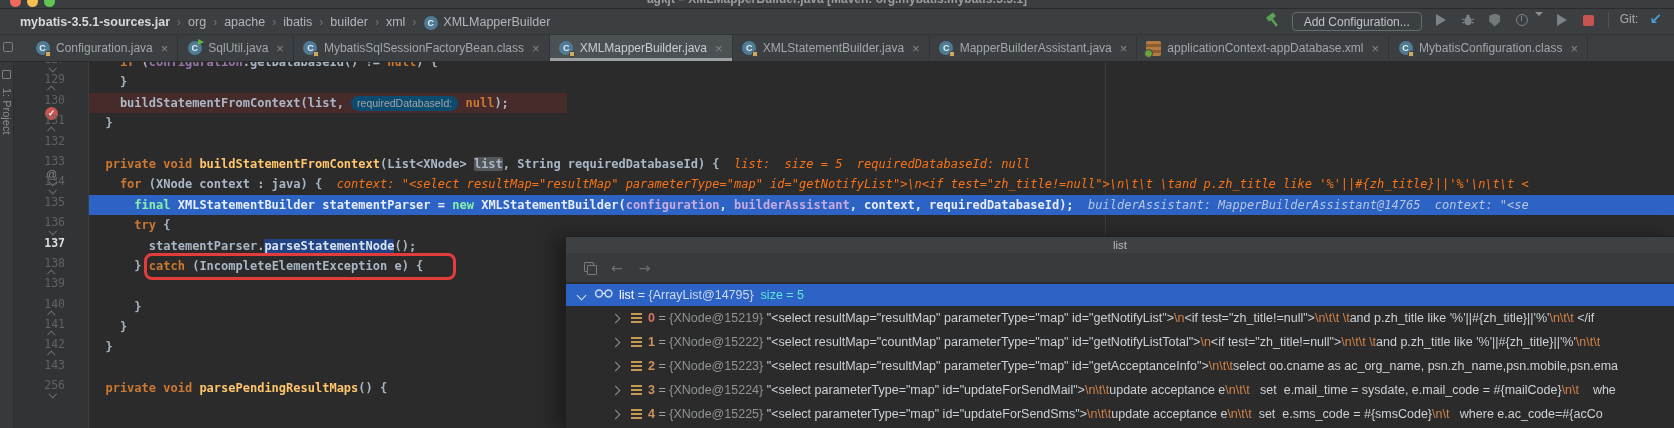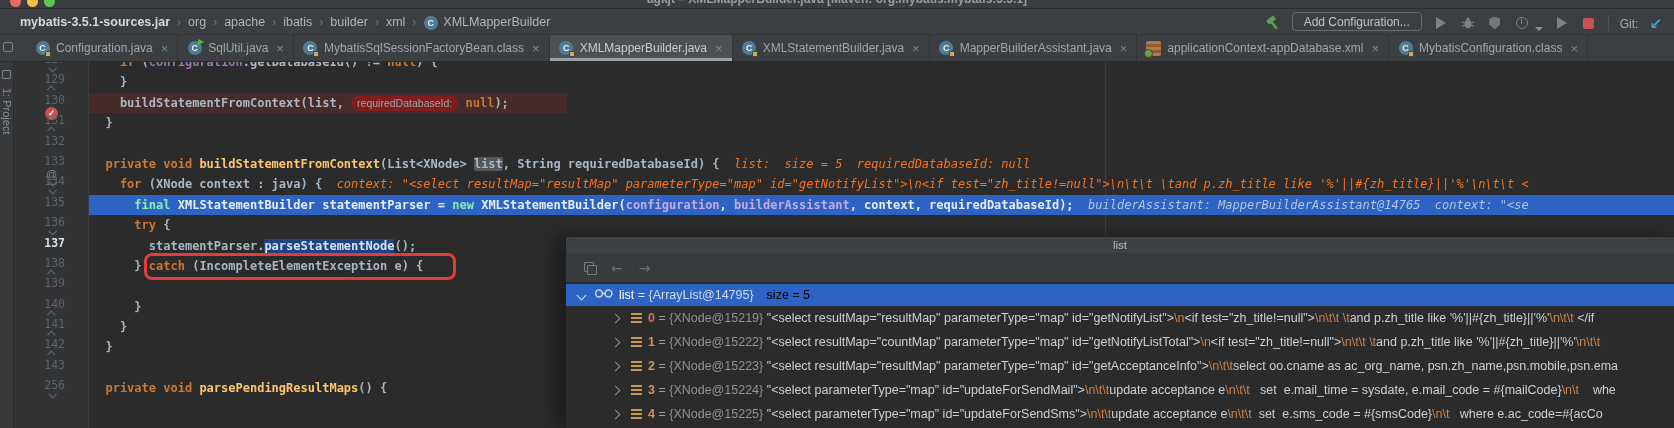--- a/index.html
+++ b/index.html
@@ -15,21 +15,21 @@
   .titletext { position:absolute; top:-8px; left:0; right:0; text-align:center; color:#9a9da0;
                font-size:12px; font-weight:700; }
 
   
   .toolbar { position:absolute; left:0; top:9px; right:0; height:26px; background:#3c3f41;
              display:flex; align-items:center; border-bottom:1px solid #323537; }
   .crumbs { display:flex; align-items:center; padding-left:20px; font-size:12.5px; color:#b2b6ba; white-space:nowrap; }
   .crumb { cursor:default; }
   .crumb.bold { font-weight:700; color:#d6d9dc; }
   .crumb-sep { color:#6f7477; margin:0 7px; font-size:12px; }
-  .tb-right { margin-left:auto; display:flex; align-items:flex-end; gap:11px; padding-right:12px; }
+  .tb-right { margin-left:auto; display:flex; align-items:flex-start; gap:11px; padding-right:12px; }
   .btn-addcfg { border:1px solid #666b6e; border-radius:4px; color:#bfc3c7; font-size:12px;
                 padding:2px 11px; height:19px; line-height:14px; background:transparent; }
   .icon16 { width:16px; height:16px; display:inline-flex; align-items:center; justify-content:center; }
   .play-tri { width:0; height:0; border-left:10px solid #7d8286; border-top:6px solid transparent; border-bottom:6px solid transparent; }
   .stop-sq { width:11px; height:11px; background:#c75450; border-radius:2px; }
   .drop-tri { width:0; height:0; border-top:4px solid #8a8e91; border-left:4px solid transparent; border-right:4px solid transparent; margin-left:-6px;}
   .shield { width:11px; height:13px; background:#7d8286; clip-path:polygon(50% 0,100% 18%,100% 62%,50% 100%,0 62%,0 18%); opacity:.85;}
   .clockc { width:12px; height:12px; border:1.6px solid #7d8286; border-radius:50%; position:relative;}
   .clockc:after { content:""; position:absolute; left:4px; top:1px; width:1.6px; height:5px; background:#7d8286;}
   .gitlabel { color:#a7abae; font-size:12px; }
@@ -75,21 +75,21 @@
   .gfold { width:18px; display:flex; align-items:center; justify-content:center; }
   .fchev { width:6px; height:6px; border-right:1.6px solid #6a6d70; border-bottom:1.6px solid #6a6d70; }
   .fchev.start { transform:rotate(45deg) translateY(-1px); }
   .fchev.end { transform:rotate(-135deg) translateY(-1px); }
   .ctext { position:absolute; left:77px; top:0; height:20.4px; line-height:20.4px; white-space:pre;
            font-family:"DejaVu Sans Mono", monospace; font-size:12px; font-weight:700; color:#a9b7c6; }
   .sg-k { color:#cc7832; } .sg-m { color:#ffc66b; } .sg-f { color:#9876aa; } .sg-d { color:#a9b7c6; }
   .sg-hint { color:#f97316; font-style:italic; font-weight:400; }
   .sg-selw { background:#53575a; border-radius:2px; }
   .sg-selb { background:#214283; color:#d9e4f3; }
-  .sg-pill { display:inline-block; background:#7f1d1d; color:#a0a4a8; border-radius:8px; padding:0 6px;
+  .sg-pill { display:inline-block; background:#0c4a6e; color:#a0a4a8; border-radius:8px; padding:0 6px;
              font-size:10.5px; font-weight:400; line-height:15px; font-family:"Liberation Sans", sans-serif; }
   .crow.blue .sg-d { color:#e6edf7; } .crow.blue .sg-k { color:#86efac; } .crow.blue .sg-f { color:#c8aade; }
   .crow.blue .sg-hint { color:#b6c6e0; }
   .redbox { position:absolute; left:130px; top:191px; width:312px; height:27px;
             border:3px solid #e23c3c; border-radius:8px; pointer-events:none; }
 
   
   .popup { position:absolute; left:565px; top:236px; right:0; bottom:0; background:#2b2b2b;
            border-left:1px solid #1d1f21; border-top:1px solid #1d1f21; box-shadow:-10px 0 18px rgba(0,0,0,.35); }
   .pop-title { height:16px; background:#3e4144; color:#b8bcbf; font-size:11.5px; text-align:center; line-height:16px; }
@@ -103,21 +103,21 @@
   .prow { height:24px; display:flex; align-items:center; white-space:pre; overflow:hidden; font-size:12.5px; }
   .prow.sel { height:22px; background:#2c63c5; }
   .pchev { width:7px; height:7px; border-right:1.7px solid #8f9395; border-bottom:1.7px solid #8f9395;
            transform:rotate(-45deg); flex:0 0 auto; }
   .prow.sel .pchev { border-color:#d7e2f2; transform:rotate(45deg); }
   .plist { width:11px; height:10px; flex:0 0 auto;
            background:repeating-linear-gradient(#c49a52 0 2px, transparent 2px 4px); }
   .p-idx { color:#d0935c; font-weight:700; } .p-idx.zero { color:#dd7068; }
   .p-eq { color:#9a9ea1; } .p-ref { color:#8f9395; }
   .p-str { color:#ccd1d6; } .p-esc { color:#d0824a; }
-  .sel .p-name { color:#ffffff; } .sel .p-eq { color:#dfe7f3; } .sel .p-ref { color:#ccd9ec; } .sel .p-size { color:#000000;margin-left:6px; }
+  .sel .p-name { color:#ffffff; } .sel .p-eq { color:#dfe7f3; } .sel .p-ref { color:#ccd9ec; } .sel .p-size { color:#5eead4; }
 </style>
 </head>
 <body>
 
 <div class="titlebar">
   <span class="tl red"></span>
   <span class="tl yel"></span>
   <span class="tl grn"></span>
   <div class="titletext">agkjt – XMLMapperBuilder.java [Maven: org.mybatis.mybatis:3.5.1]</div>
 </div>

